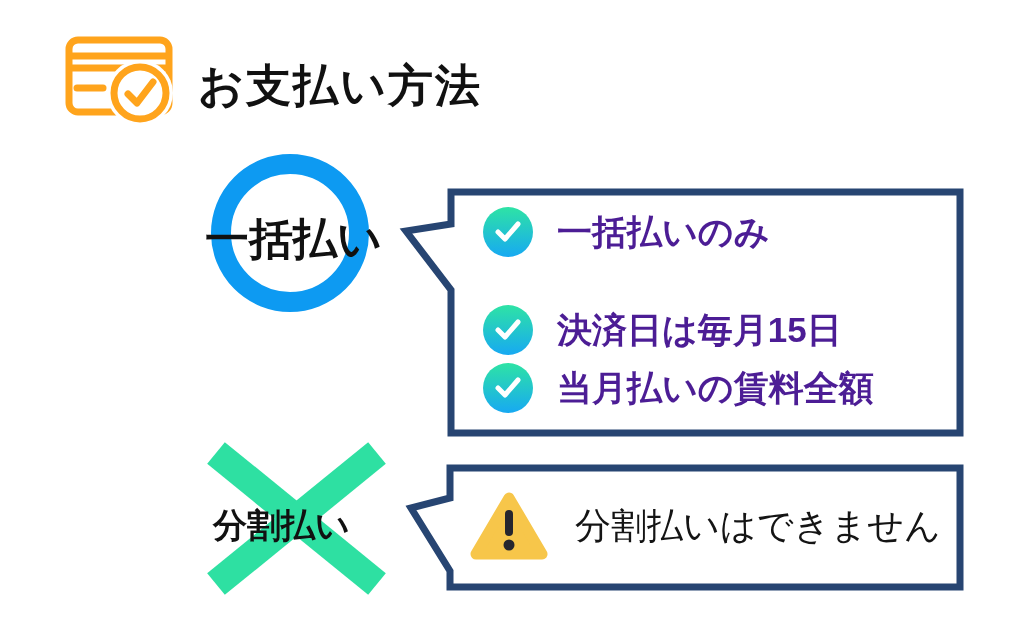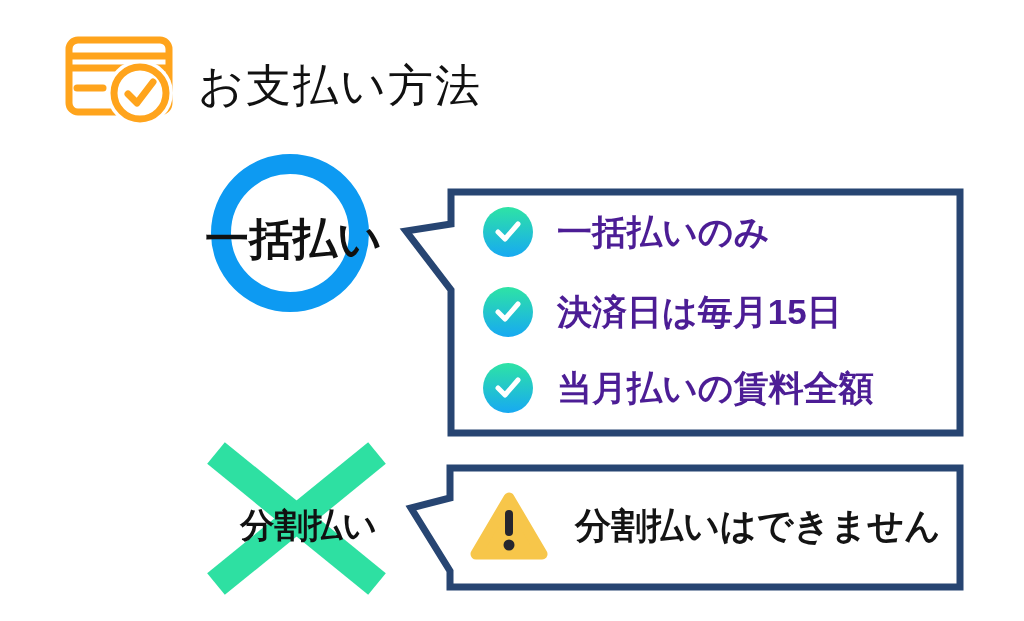--- a/index.html
+++ b/index.html
@@ -8,21 +8,21 @@
     background:#ffffff;
     font-family:"Liberation Sans","DejaVu Sans",sans-serif;
     color:#111111;
   }
   .abs{position:absolute;}
   
   #shapes{position:absolute;left:0;top:0;width:1024px;height:621px;}
   
   #header-icon{left:58px;top:30px;}
   #page-title{
-    left:198px;top:56px;font-size:45px;font-weight:normal;
+    left:198px;top:56px;font-size:45px;font-weight:bold;
     letter-spacing:2px;white-space:nowrap;
   }
   
   #ok-circle{
     left:211px;top:154px;width:118px;height:118px;
     border:20px solid #0d9af2;border-radius:50%;
     background:transparent;
   }
   #lump-sum-label{
     left:205px;top:210px;width:176px;text-align:center;
@@ -36,30 +36,30 @@
   .chk{
     width:50px;height:50px;border-radius:50%;flex:0 0 50px;
     background:linear-gradient(180deg,#2ee3a5 0%,#17a9f2 100%);
     display:flex;align-items:center;justify-content:center;
   }
   .rowtext{
     font-size:35px;font-weight:bold;color:#4c1d95;white-space:nowrap;
   }
   
   #installment-label{
-    left:213px;top:503px;width:152px;text-align:right;
-    font-size:34px;font-weight:bold;white-space:nowrap;margin-left:12px;
+    left:213px;top:503px;width:152px;text-align:left;
+    font-size:34px;font-weight:bold;white-space:nowrap;
   }
   
   #b2row{
     position:absolute;left:469px;top:487px;height:78px;
     display:flex;align-items:center;gap:26px;
   }
   #b2text{
-    font-size:36px;font-weight:bold;color:#141414;white-space:nowrap;
+    font-size:36px;font-weight:normal;color:#141414;white-space:nowrap;
   }
 </style>
 </head>
 <body>
 
 <svg id="shapes" viewBox="0 0 1024 621" xmlns="http://www.w3.org/2000/svg">
 
   <g>
     <line x1="216" y1="453" x2="377" y2="584" stroke="#2ee0a2" stroke-width="28"></line>
     <line x1="377" y1="453" x2="216" y2="584" stroke="#2ee0a2" stroke-width="28"></line>
@@ -85,21 +85,21 @@
 <div class="abs" id="lump-sum-label">一括払い</div>
 
 <div class="b1row" style="top:207px">
   <span class="chk">
     <svg width="28" height="24" viewBox="0 0 28 24">
         <polyline points="4,12 11,19 24,4" fill="none" stroke="#ffffff" stroke-width="5" stroke-linecap="round" stroke-linejoin="round"></polyline>
       </svg>
   </span>
   <span class="rowtext">一括払いのみ</span>
 </div>
-<div class="b1row" style="top:287px">
+<div class="b1row" style="top:305px">
   <span class="chk">
     <svg width="28" height="24" viewBox="0 0 28 24">
         <polyline points="4,12 11,19 24,4" fill="none" stroke="#ffffff" stroke-width="5" stroke-linecap="round" stroke-linejoin="round"></polyline>
       </svg>
   </span>
   <span class="rowtext">決済日は毎月15日</span>
 </div>
 <div class="b1row" style="top:363px">
   <span class="chk">
     <svg width="28" height="24" viewBox="0 0 28 24">

